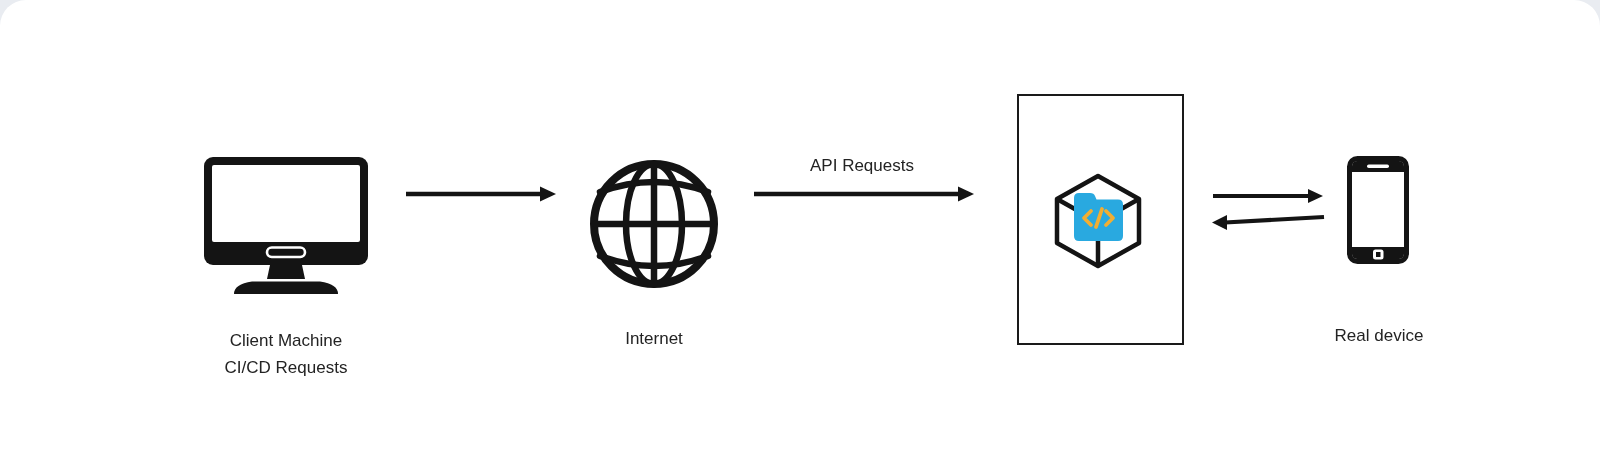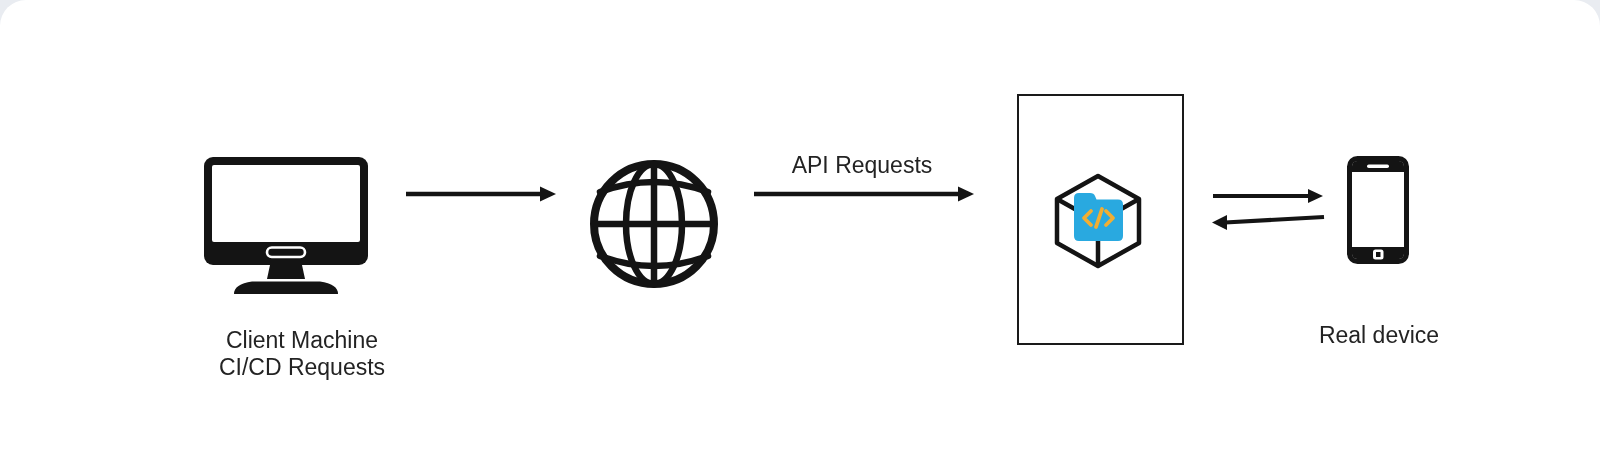--- a/index.html
+++ b/index.html
@@ -10,42 +10,42 @@
     position:relative;overflow:hidden;
   }
   .canvas{
     position:absolute;left:0;top:0;right:0;bottom:0;
     background:#ffffff;
     border-radius:26px 26px 0 0;
   }
   .abs{position:absolute;}
   .label{
     color:#232323;
-    font-size:23px;
+    font-size:17px;
     line-height:27px;
     text-align:center;
     white-space:nowrap;
   }
   svg{display:block;}
 </style>
 </head>
 <body>
 
 <div class="canvas">
 
   <div class="abs" style="left:204px;top:157px;">
     <svg width="164" height="138" viewBox="0 0 164 138">
       <rect x="0" y="0" width="164" height="108" rx="9" fill="#141414"></rect>
       <rect x="8" y="8" width="148" height="77" rx="2" fill="#ffffff"></rect>
       <rect x="63" y="90.5" width="38" height="9.5" rx="4.75" fill="none" stroke="#ffffff" stroke-width="2.6"></rect>
       <polygon points="66,108 98,108 101,122 63,122" fill="#141414"></polygon>
       <path d="M30 137 L134 137 Q134 127 116 124.5 L48 124.5 Q30 127 30 137 Z" fill="#141414"></path>
     </svg>
   </div>
-  <div class="abs label" style="left:182px;top:327px;width:240px;">
+  <div class="abs label" style="left:166px;top:327px;width:240px;">
     <div>Client Machine</div>
     <div>CI/CD Requests</div>
   </div>
 
   <div class="abs" style="left:405px;top:184px;">
     <svg width="152" height="20" viewBox="0 0 152 20">
       <line x1="1" y1="10" x2="137" y2="10" stroke="#141414" stroke-width="4.5"></line>
       <polygon points="135,2.5 151,10 135,17.5" fill="#141414"></polygon>
     </svg>
   </div>
@@ -53,20 +53,21 @@
   <div class="abs" style="left:588px;top:158px;">
     <svg width="132" height="132" viewBox="0 0 132 132" stroke="#141414" fill="none" stroke-linecap="round">
       <circle cx="66" cy="66" r="60" stroke-width="8"></circle>
       <ellipse cx="66" cy="66" rx="28" ry="60" stroke-width="6.5"></ellipse>
       <line x1="66" y1="6" x2="66" y2="126" stroke-width="6.5"></line>
       <line x1="7" y1="66" x2="125" y2="66" stroke-width="6.5"></line>
       <path d="M12 34 Q66 14 120 34" stroke-width="6.5"></path>
       <path d="M12 98 Q66 118 120 98" stroke-width="6.5"></path>
     </svg>
   </div>
+  <div class="abs label" style="left:554px;top:325px;width:200px;">Internet</div>
 
   <div class="abs label" style="left:762px;top:152px;width:200px;">API Requests</div>
   <div class="abs" style="left:753px;top:184px;">
     <svg width="222" height="20" viewBox="0 0 222 20">
       <line x1="1" y1="10" x2="207" y2="10" stroke="#141414" stroke-width="4.5"></line>
       <polygon points="205,2.5 221,10 205,17.5" fill="#141414"></polygon>
     </svg>
   </div>
 
   <div class="abs" style="left:1017px;top:94px;width:167px;height:251px;border:2px solid #1a1a1a;background:#ffffff;box-sizing:border-box;"></div>

